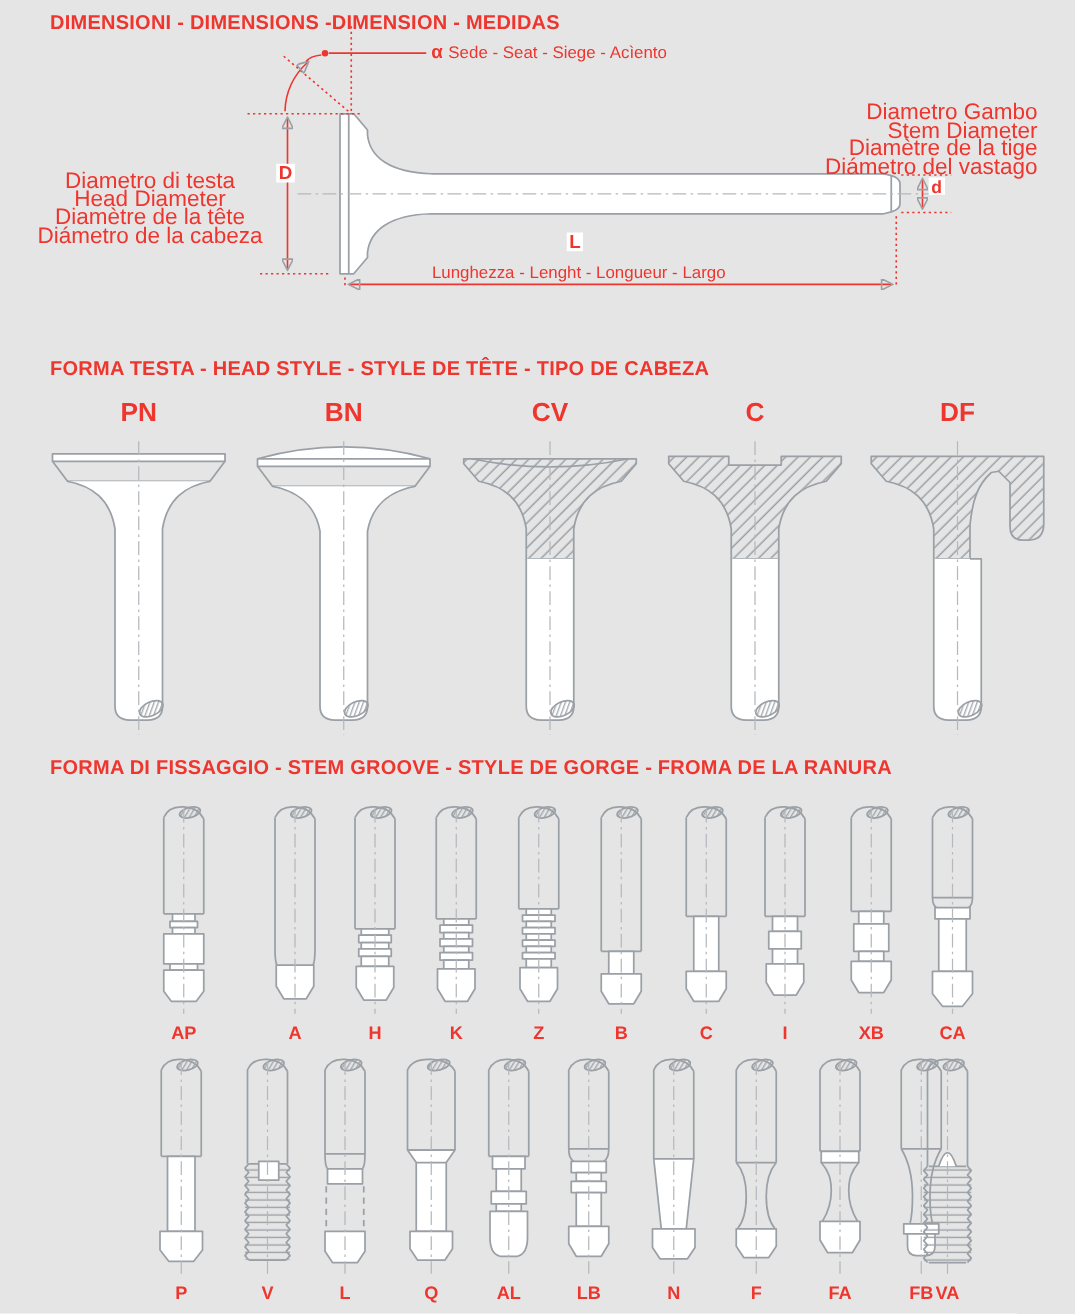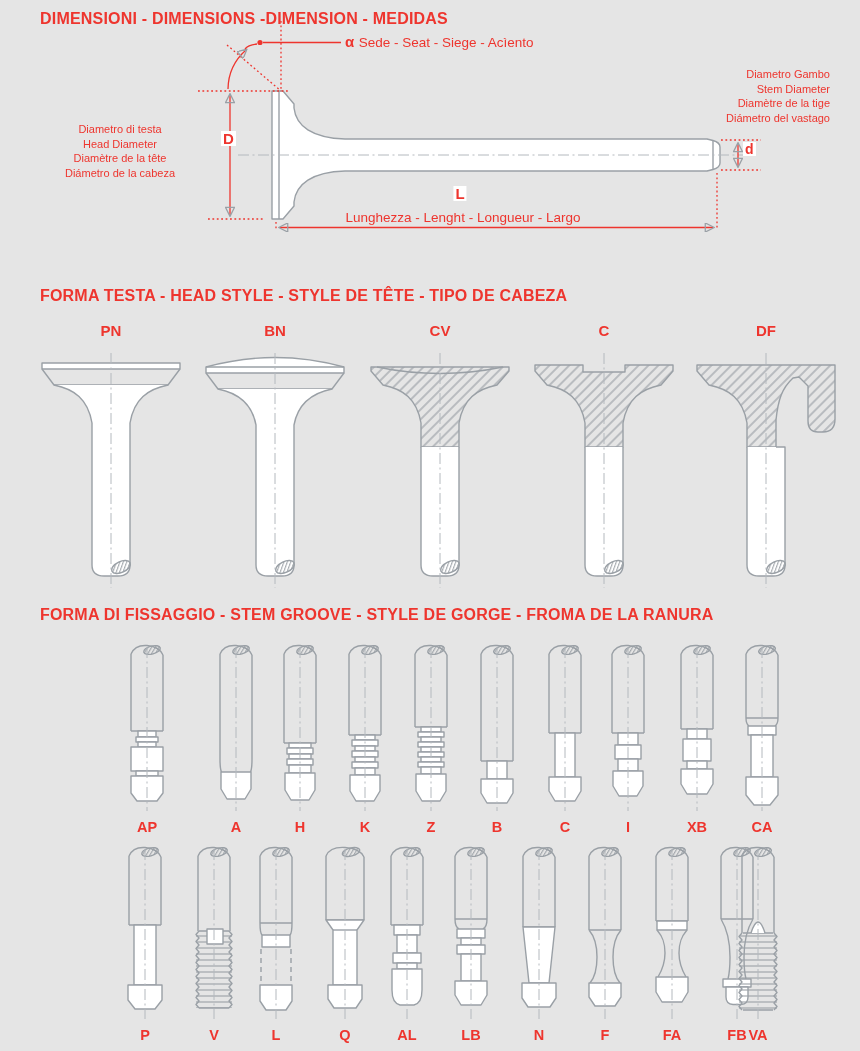--- a/index.html
+++ b/index.html
@@ -8,23 +8,23 @@
     --cl:#b4b9be;
   }
   html,body{margin:0;padding:0;background:#fff;}
   .page{position:relative;width:860px;height:1051px;background:#e5e5e5;overflow:hidden;
         font-family:"Liberation Sans",sans-serif;}
   .sec-title{position:absolute;left:40px;color:var(--red);font-weight:bold;font-size:16px;
              letter-spacing:.2px;white-space:nowrap;}
   .abs{position:absolute;}
   .redtxt{color:var(--red);}
   .dimlabel{color:var(--red);font-weight:bold;font-size:15px;background:#fff;padding:0 2px;line-height:1;}
-  .smalltxt{color:var(--red);font-size:11px;line-height:14.6px;}
+  .smalltxt{color:var(--red);font-size:18px;line-height:14.6px;margin-top:15px;}
   .fig{position:absolute;display:flex;flex-direction:column;align-items:center;}
-  .fig .code{color:var(--red);font-weight:bold;font-size:15px;line-height:18px;}
+  .fig .code{color:var(--red);font-weight:bold;font-size:21px;line-height:18px;}
   .stemfig{position:absolute;display:flex;flex-direction:column;align-items:center;}
   .stemfig .code{color:var(--red);font-weight:bold;font-size:14.5px;margin-top:4px;line-height:16px;}
   .headfig svg{margin-top:5px;}
   svg.draw path,svg.draw rect,svg.draw ellipse,svg.draw line,svg.draw polyline,svg.draw circle{
     stroke:var(--gray);stroke-width:1.4;fill:none;stroke-linejoin:round;}
   svg.draw .f{fill:#fff;}
   svg.draw .h{fill:url(#hx);}
   svg.draw .h2{fill:url(#hx2);}
   svg.draw .thr{fill:url(#th);stroke:none;}
   svg.draw .cl{stroke:var(--cl);stroke-width:1;stroke-dasharray:11 3.5 2 3.5;}

